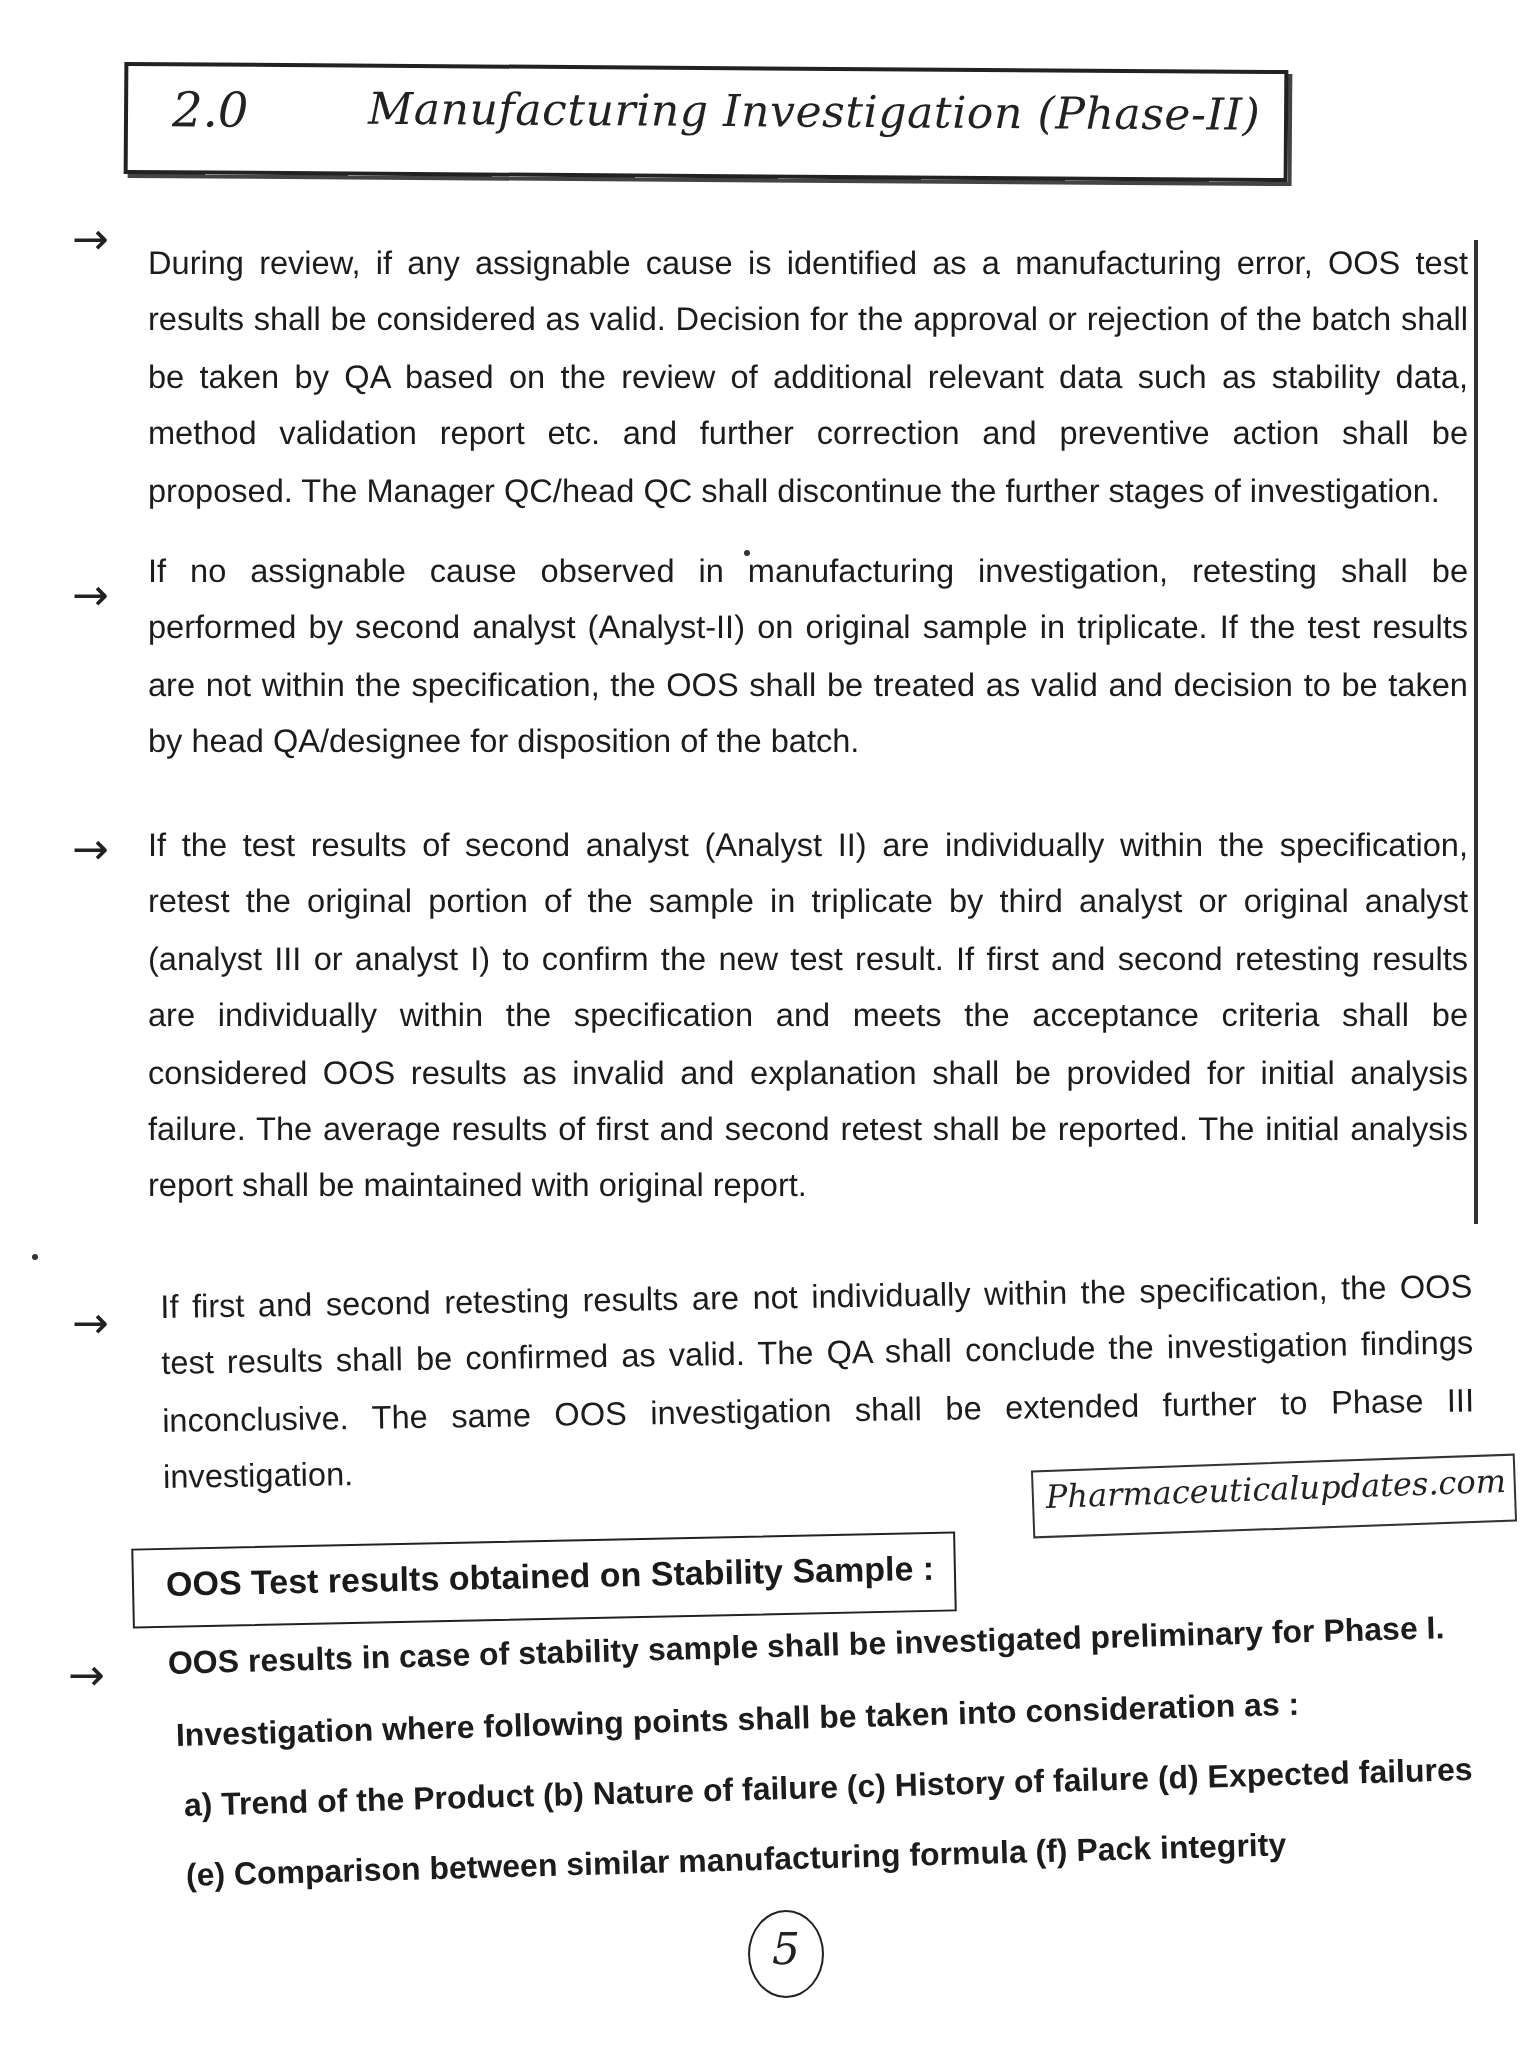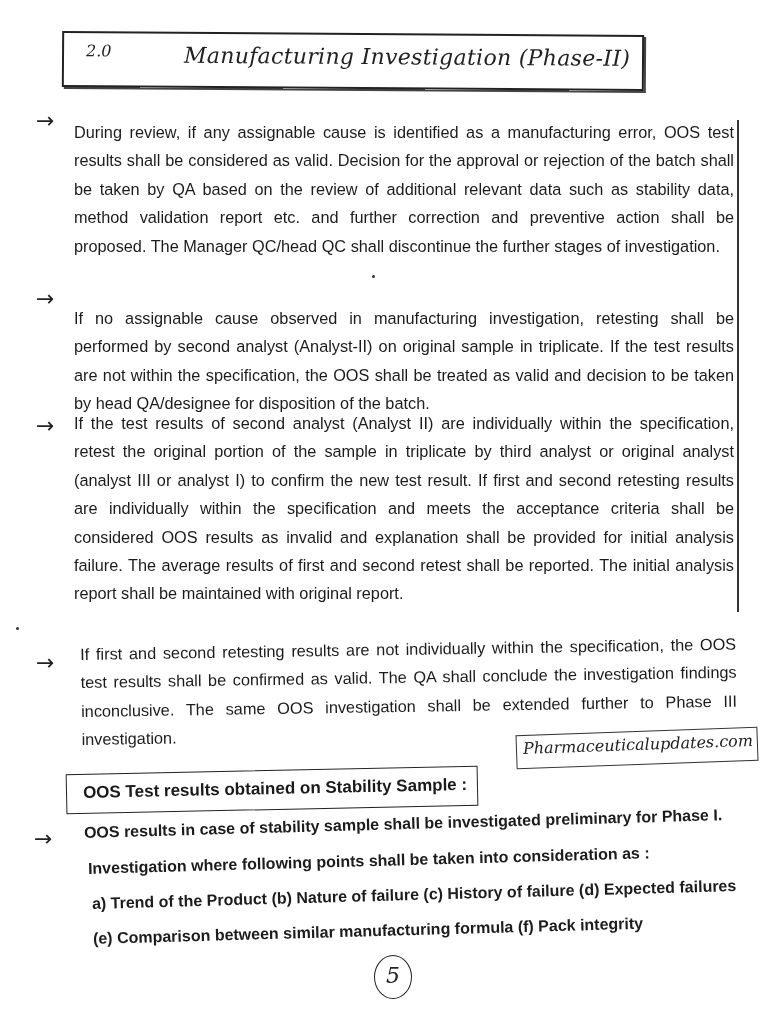--- a/index.html
+++ b/index.html
@@ -6,21 +6,21 @@
     body {
       width: 766px; height: 1023px; background: #ffffff; position: relative; overflow: hidden;
       font-family: "Liberation Sans", sans-serif; color: #1a1a1a;
     }
     .hand { font-family: "DejaVu Serif", serif; font-style: italic; color: #222; }
     .title-box {
       position: absolute; left: 62px; top: 33px; width: 578px; height: 52px;
       border: 2px solid #222; transform: rotate(0.4deg);
       box-shadow: 2px 2px 0 0 #444;
     }
-    .title-num { position: absolute; left: 22px; top: 8px; font-size: 16px; }
+    .title-num { position: absolute; left: 22px; top: 8px; font-size: 24px; }
     .title-text { position: absolute; left: 120px; top: 9px; font-size: 22px; letter-spacing: 0.3px; }
     .para {
       position: absolute; left: 74px; width: 660px; font-size: 16.3px; line-height: 28.4px;
       text-align: justify; color: #1c1c1c;
     }
     .arrow { position: absolute; font-size: 22px; color: #222; font-family: "DejaVu Sans", sans-serif; }
     .vline { position: absolute; left: 737px; top: 120px; width: 1.5px; height: 492px; background: #333; }
     .watermark-box {
       position: absolute; left: 516px; top: 731px; width: 240px; height: 32px;
       border: 1.5px solid #333; transform: rotate(-2deg);
@@ -43,21 +43,21 @@
 
 <div class="title-box">
   <span class="hand title-num">2.0</span>
   <span class="hand title-text">Manufacturing Investigation (Phase-II)</span>
 </div>
 
 <span class="arrow" style="left:36px; top:108px;">→</span>
 <div class="para" style="top:118px;">During review, if any assignable cause is identified as a manufacturing error, OOS test results shall be considered as valid. Decision for the approval or rejection of the batch shall be taken by QA based on the review of additional relevant data such as stability data, method validation report etc. and further correction and preventive action shall be proposed. The Manager QC/head QC shall discontinue the further stages of investigation.</div>
 
 <span class="arrow" style="left:36px; top:286px;">→</span>
-<div class="para" style="top:304px;">If no assignable cause observed in manufacturing investigation, retesting shall be performed by second analyst (Analyst-II) on original sample in triplicate. If the test results are not within the specification, the OOS shall be treated as valid and decision to be taken by head QA/designee for disposition of the batch.</div>
+<div class="para" style="top:272px;">If no assignable cause observed in manufacturing investigation, retesting shall be performed by second analyst (Analyst-II) on original sample in triplicate. If the test results are not within the specification, the OOS shall be treated as valid and decision to be taken by head QA/designee for disposition of the batch.</div>
 
 <span class="arrow" style="left:36px; top:413px;">→</span>
 <div class="para" style="top:409px;">If the test results of second analyst (Analyst II) are individually within the specification, retest the original portion of the sample in triplicate by third analyst or original analyst (analyst III or analyst I) to confirm the new test result. If first and second retesting results are individually within the specification and meets the acceptance criteria shall be considered OOS results as invalid and explanation shall be provided for initial analysis failure. The average results of first and second retest shall be reported. The initial analysis report shall be maintained with original report.</div>
 
 <div class="vline"></div>
 <div class="dot" style="left:372px; top:275px;"></div>
 <div class="dot" style="left:16px; top:627px;"></div>
 
 <span class="arrow" style="left:36px; top:650px;">→</span>
 <div class="para" style="left:80px; width:656px; top:640px; transform: rotate(-0.9deg); transform-origin:left top;">If first and second retesting results are not individually within the specification, the OOS test results shall be confirmed as valid. The QA shall conclude the investigation findings inconclusive. The same OOS investigation shall be extended further to Phase III investigation.</div>

